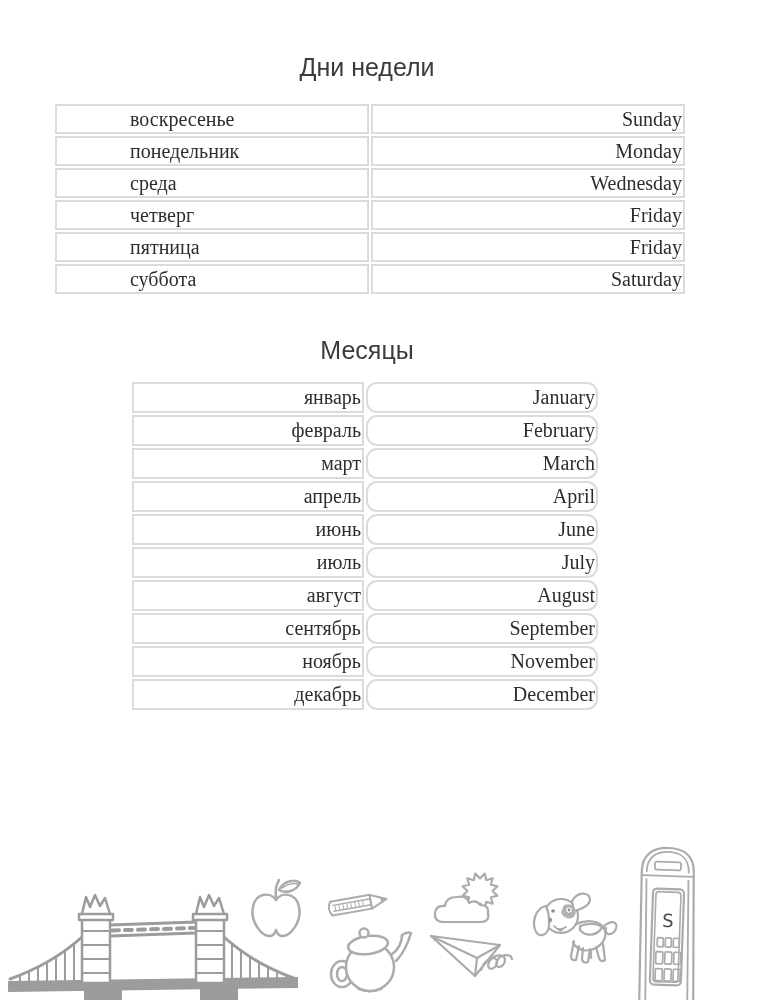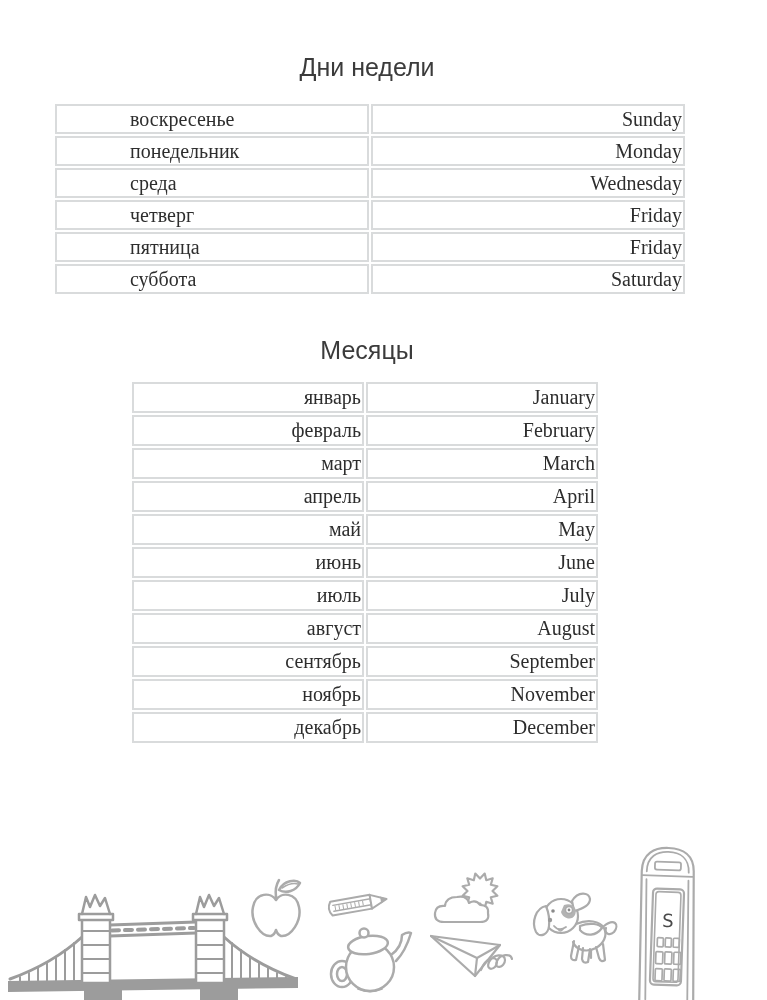--- a/index.html
+++ b/index.html
@@ -12,21 +12,21 @@
   .pair-table{position:absolute;border-collapse:separate;border-spacing:2px;table-layout:fixed;}
   .pair-table td{border:2px solid #d9dbdc;background:#fff;vertical-align:middle;
                  font-size:20px;color:#2d2d2d;white-space:nowrap;overflow:hidden;margin-left:18px;}
   .days-table{left:53px;top:102px;width:634px;}
   .days-table td{height:24px;}
   .days-table .ru-cell{padding-left:73px;}
   .days-table .en-cell{padding-left:86px;text-align:right;}
   .months-table{left:130px;top:380px;width:470px;text-align:right;}
   .months-table td{height:25px;}
   .months-table .ru-cell{padding-left:71px;}
-  .months-table .en-cell{padding-left:78px;}
+  .months-table .en-cell{padding-left:78px;border-radius:11px;}
   .doodle{position:absolute;}
   .d-bridge{left:8px;top:893px;}
   .d-apple{left:248px;top:877px;}
   .d-pencil{left:323px;top:884px;}
   .d-teapot{left:328px;top:917px;}
   .d-suncloud{left:430px;top:872px;}
   .d-plane{left:425px;top:928px;}
   .d-dog{left:528px;top:886px;}
   .d-phonebox{left:628px;top:842px;}
 </style>
@@ -89,24 +89,20 @@
   <tr>
     <td class="ru-cell">март</td>
     <td class="en-cell">March</td>
   </tr>
 
   <tr>
     <td class="ru-cell">апрель</td>
     <td class="en-cell">April</td>
   </tr>
 
-  <tr>
-    <td class="ru-cell">май</td>
-    <td class="en-cell">May</td>
-  </tr>
 
   <tr>
     <td class="ru-cell">июнь</td>
     <td class="en-cell">June</td>
   </tr>
 
   <tr>
     <td class="ru-cell">июль</td>
     <td class="en-cell">July</td>
   </tr>

